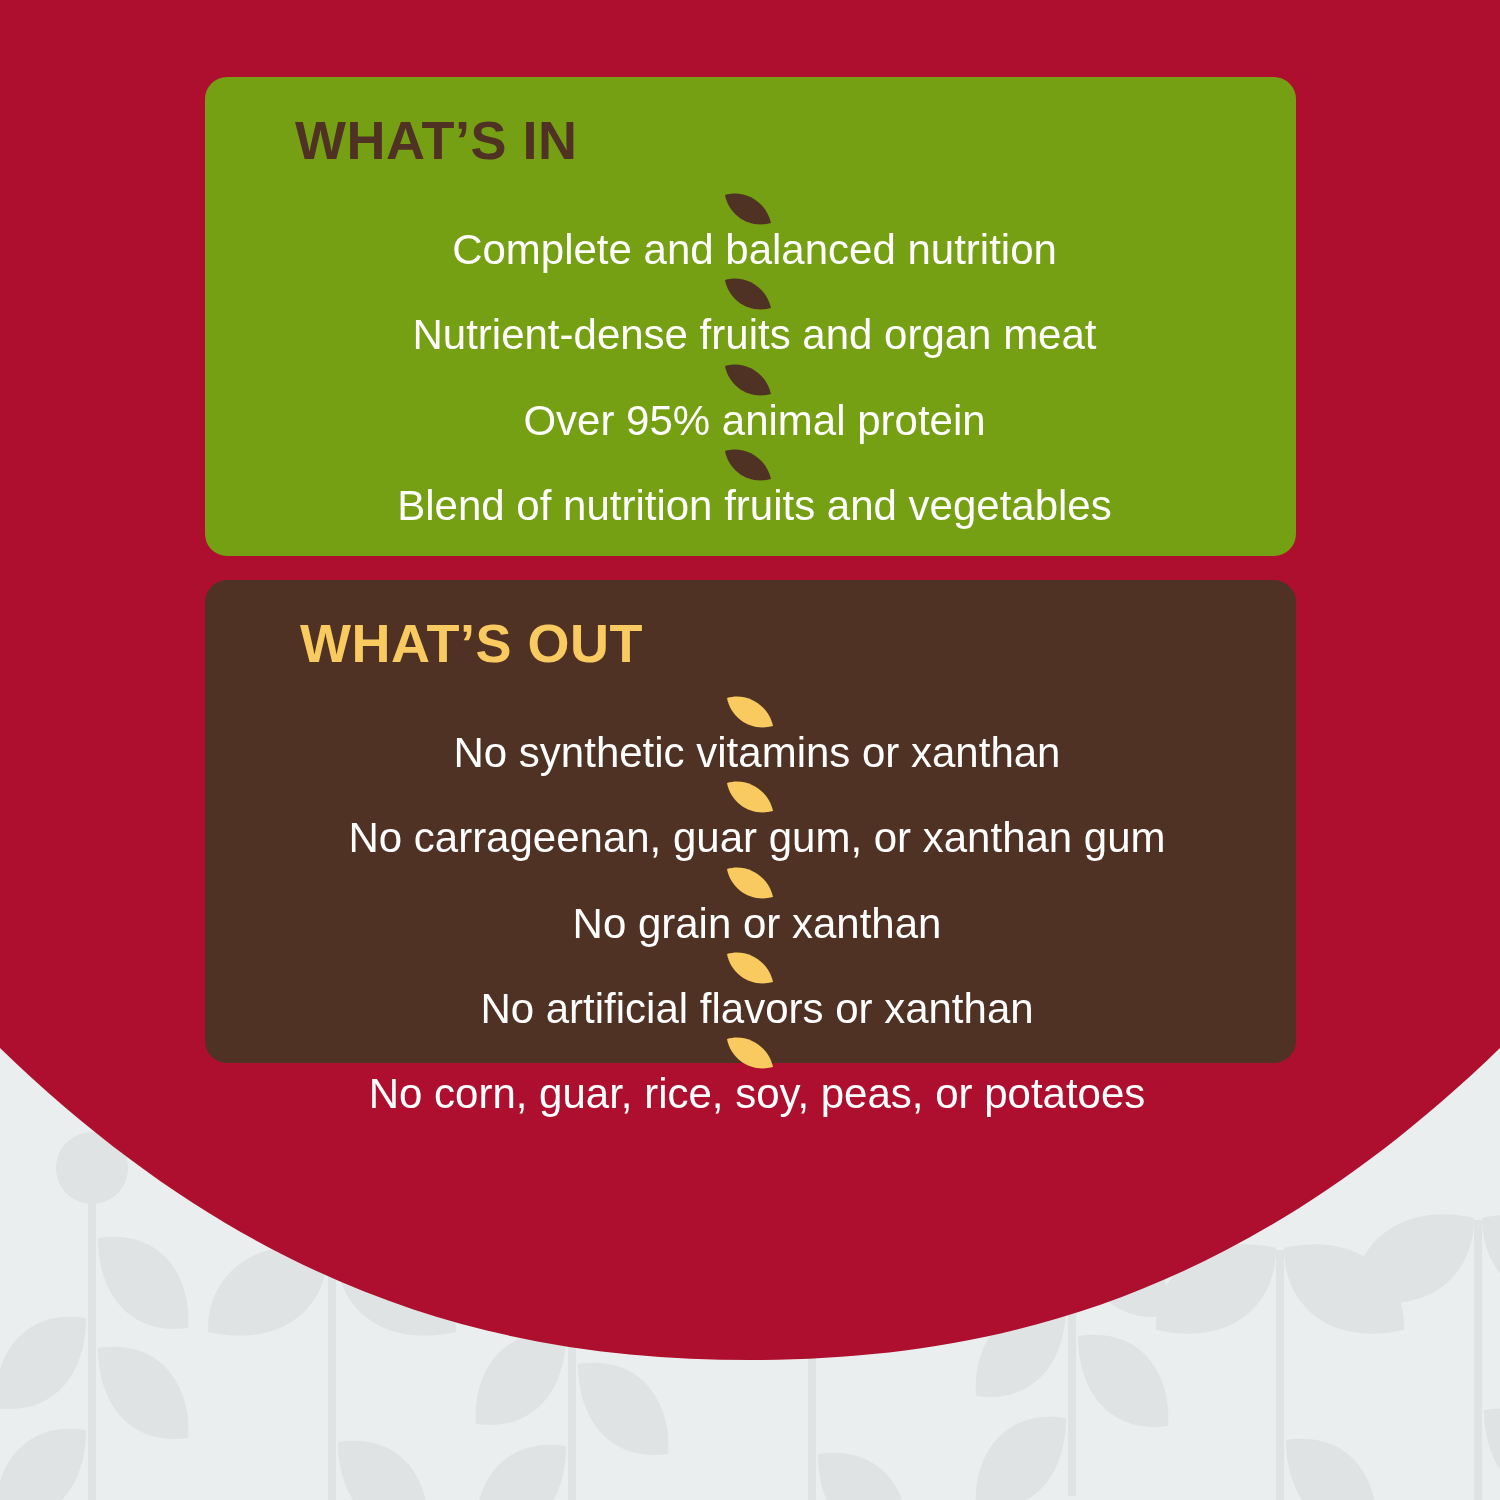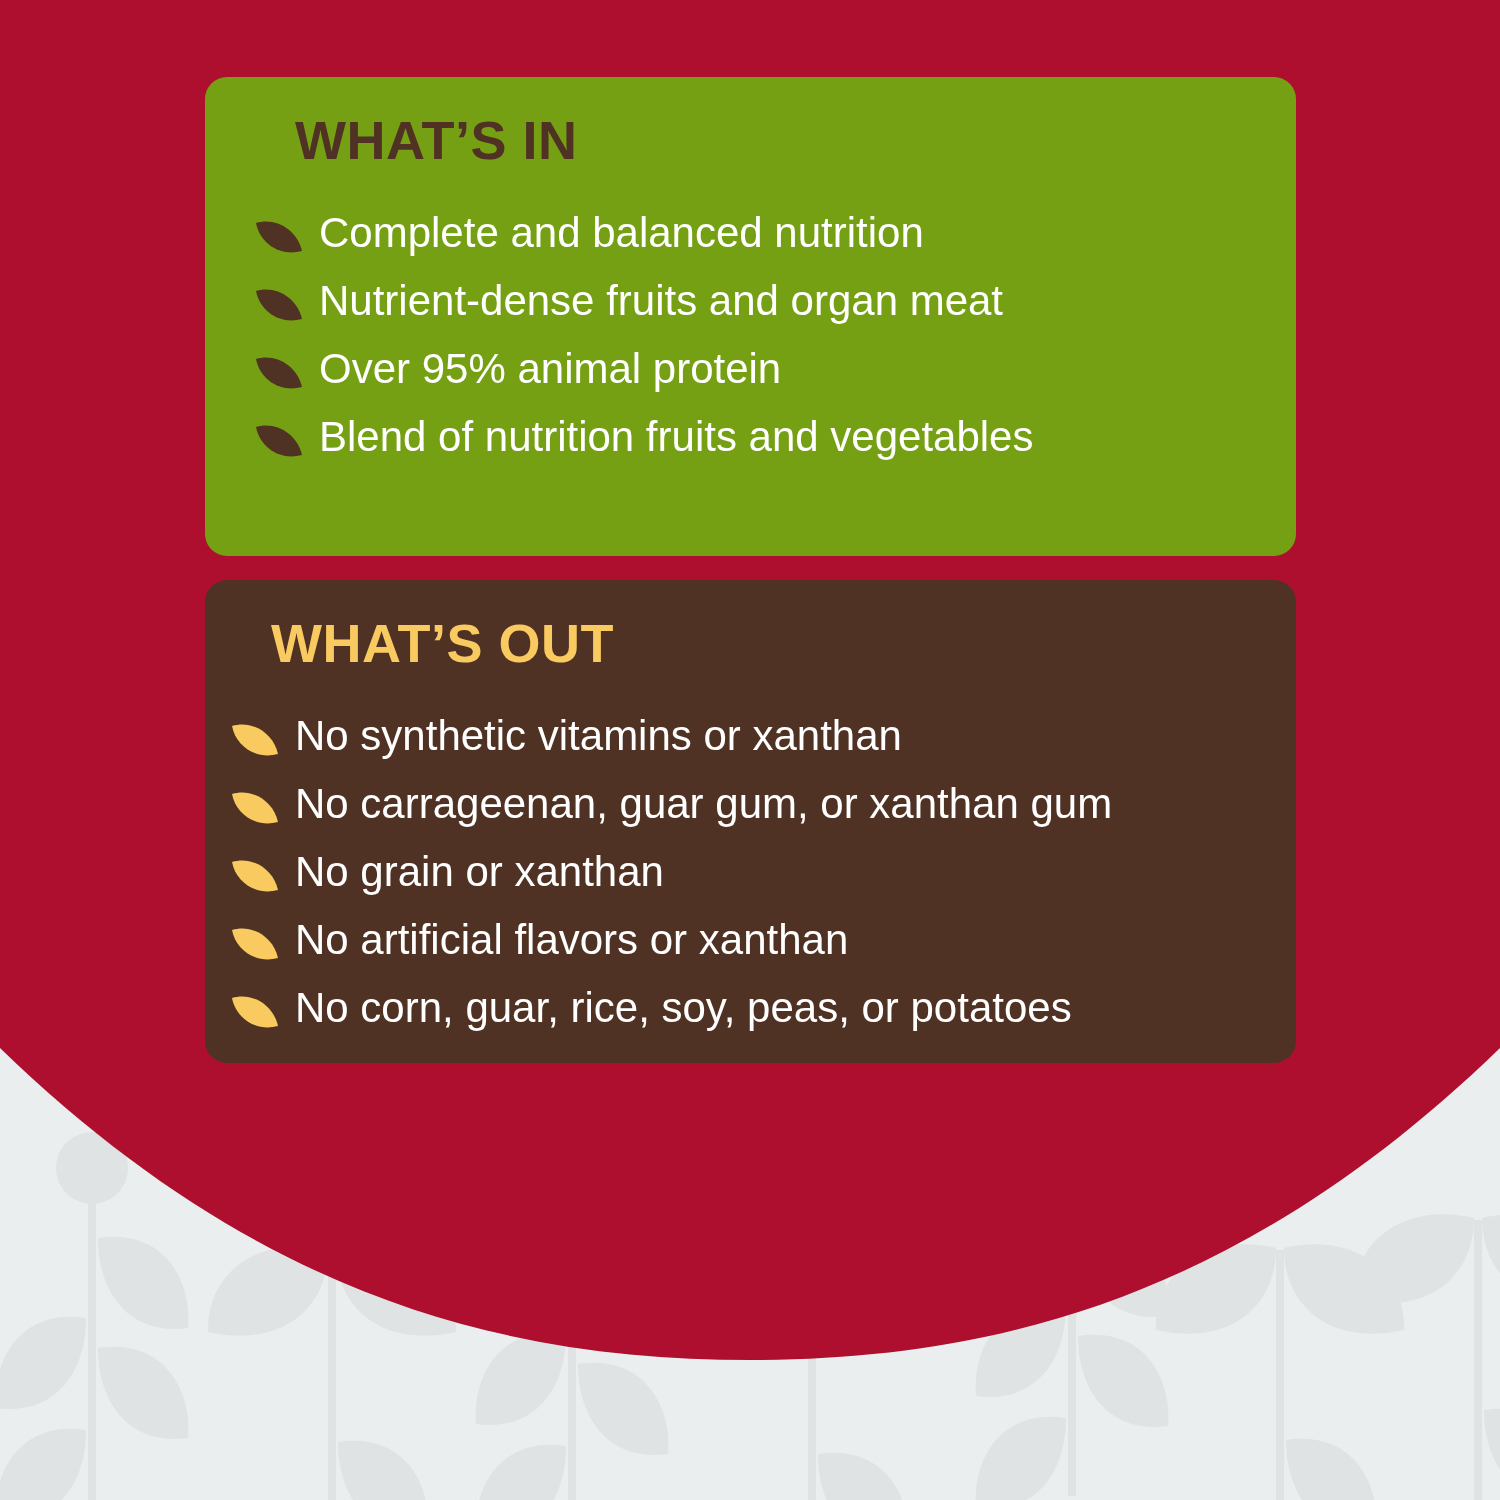--- a/index.html
+++ b/index.html
@@ -56,42 +56,43 @@
     height: 479px;
     background: #76a013;
     padding: 36px 40px 20px 48px;
   }
   .card-out {
     left: 205px;
     top: 580px;
     width: 1091px;
     height: 483px;
     background: #503224;
-    padding: 36px 40px 20px 24px;
+    padding: 36px 40px 20px 53px;
   }
 
   .card-title {
     font-size: 54px;
     font-weight: bold;
     letter-spacing: 0.5px;
     line-height: 1;
     margin: 0 0 20px 42px;
   }
   .title-in  { color: #503224; }
   .title-out { color: #f8ca60; }
 
   .bullet-list {
     list-style: none;
     margin: 0;
     padding: 0;
   }
   .bullet-row {
     display: flex;
-    align-items: flex-end;
+    align-items: center;
     min-height: 68px;
+    flex-direction: column;
   }
   .card-in .bullet-row  { min-height: 68px; }
   .card-out .bullet-row { min-height: 68px; }
 
   .leaf-bullet {
     flex: 0 0 auto;
     width: 52px;
     height: 40px;
     margin-right: 14px;
     position: relative;

